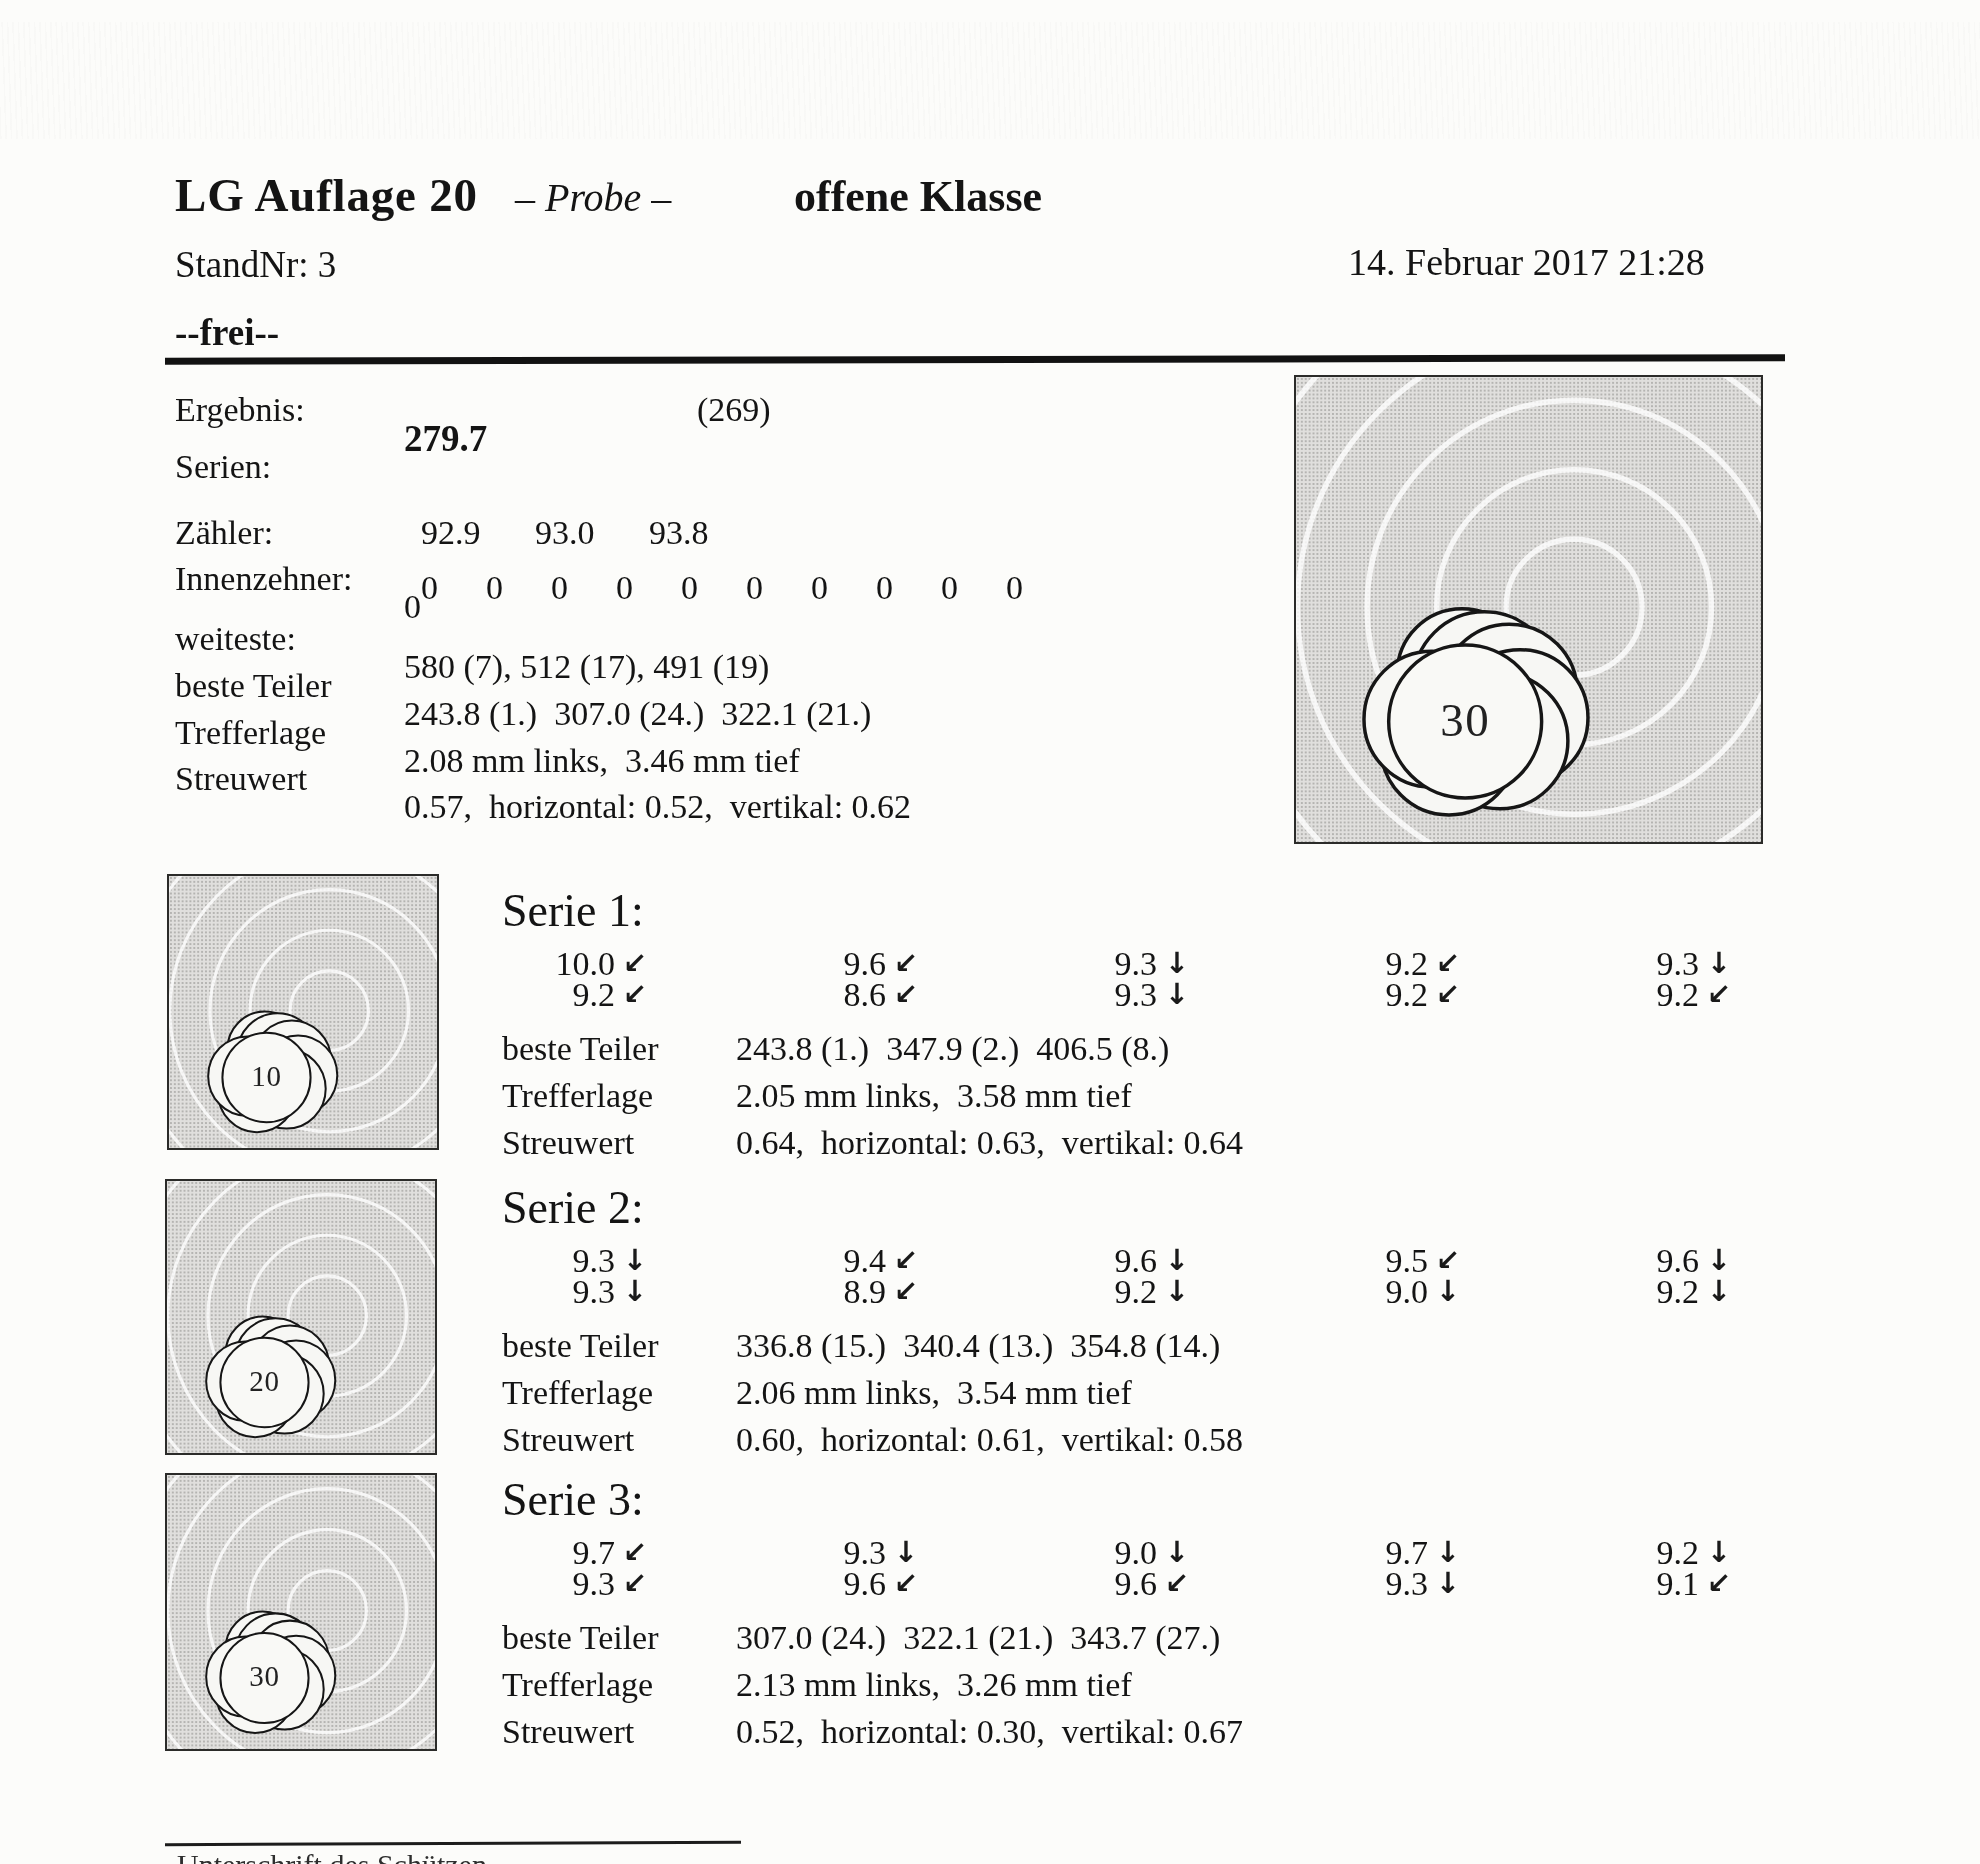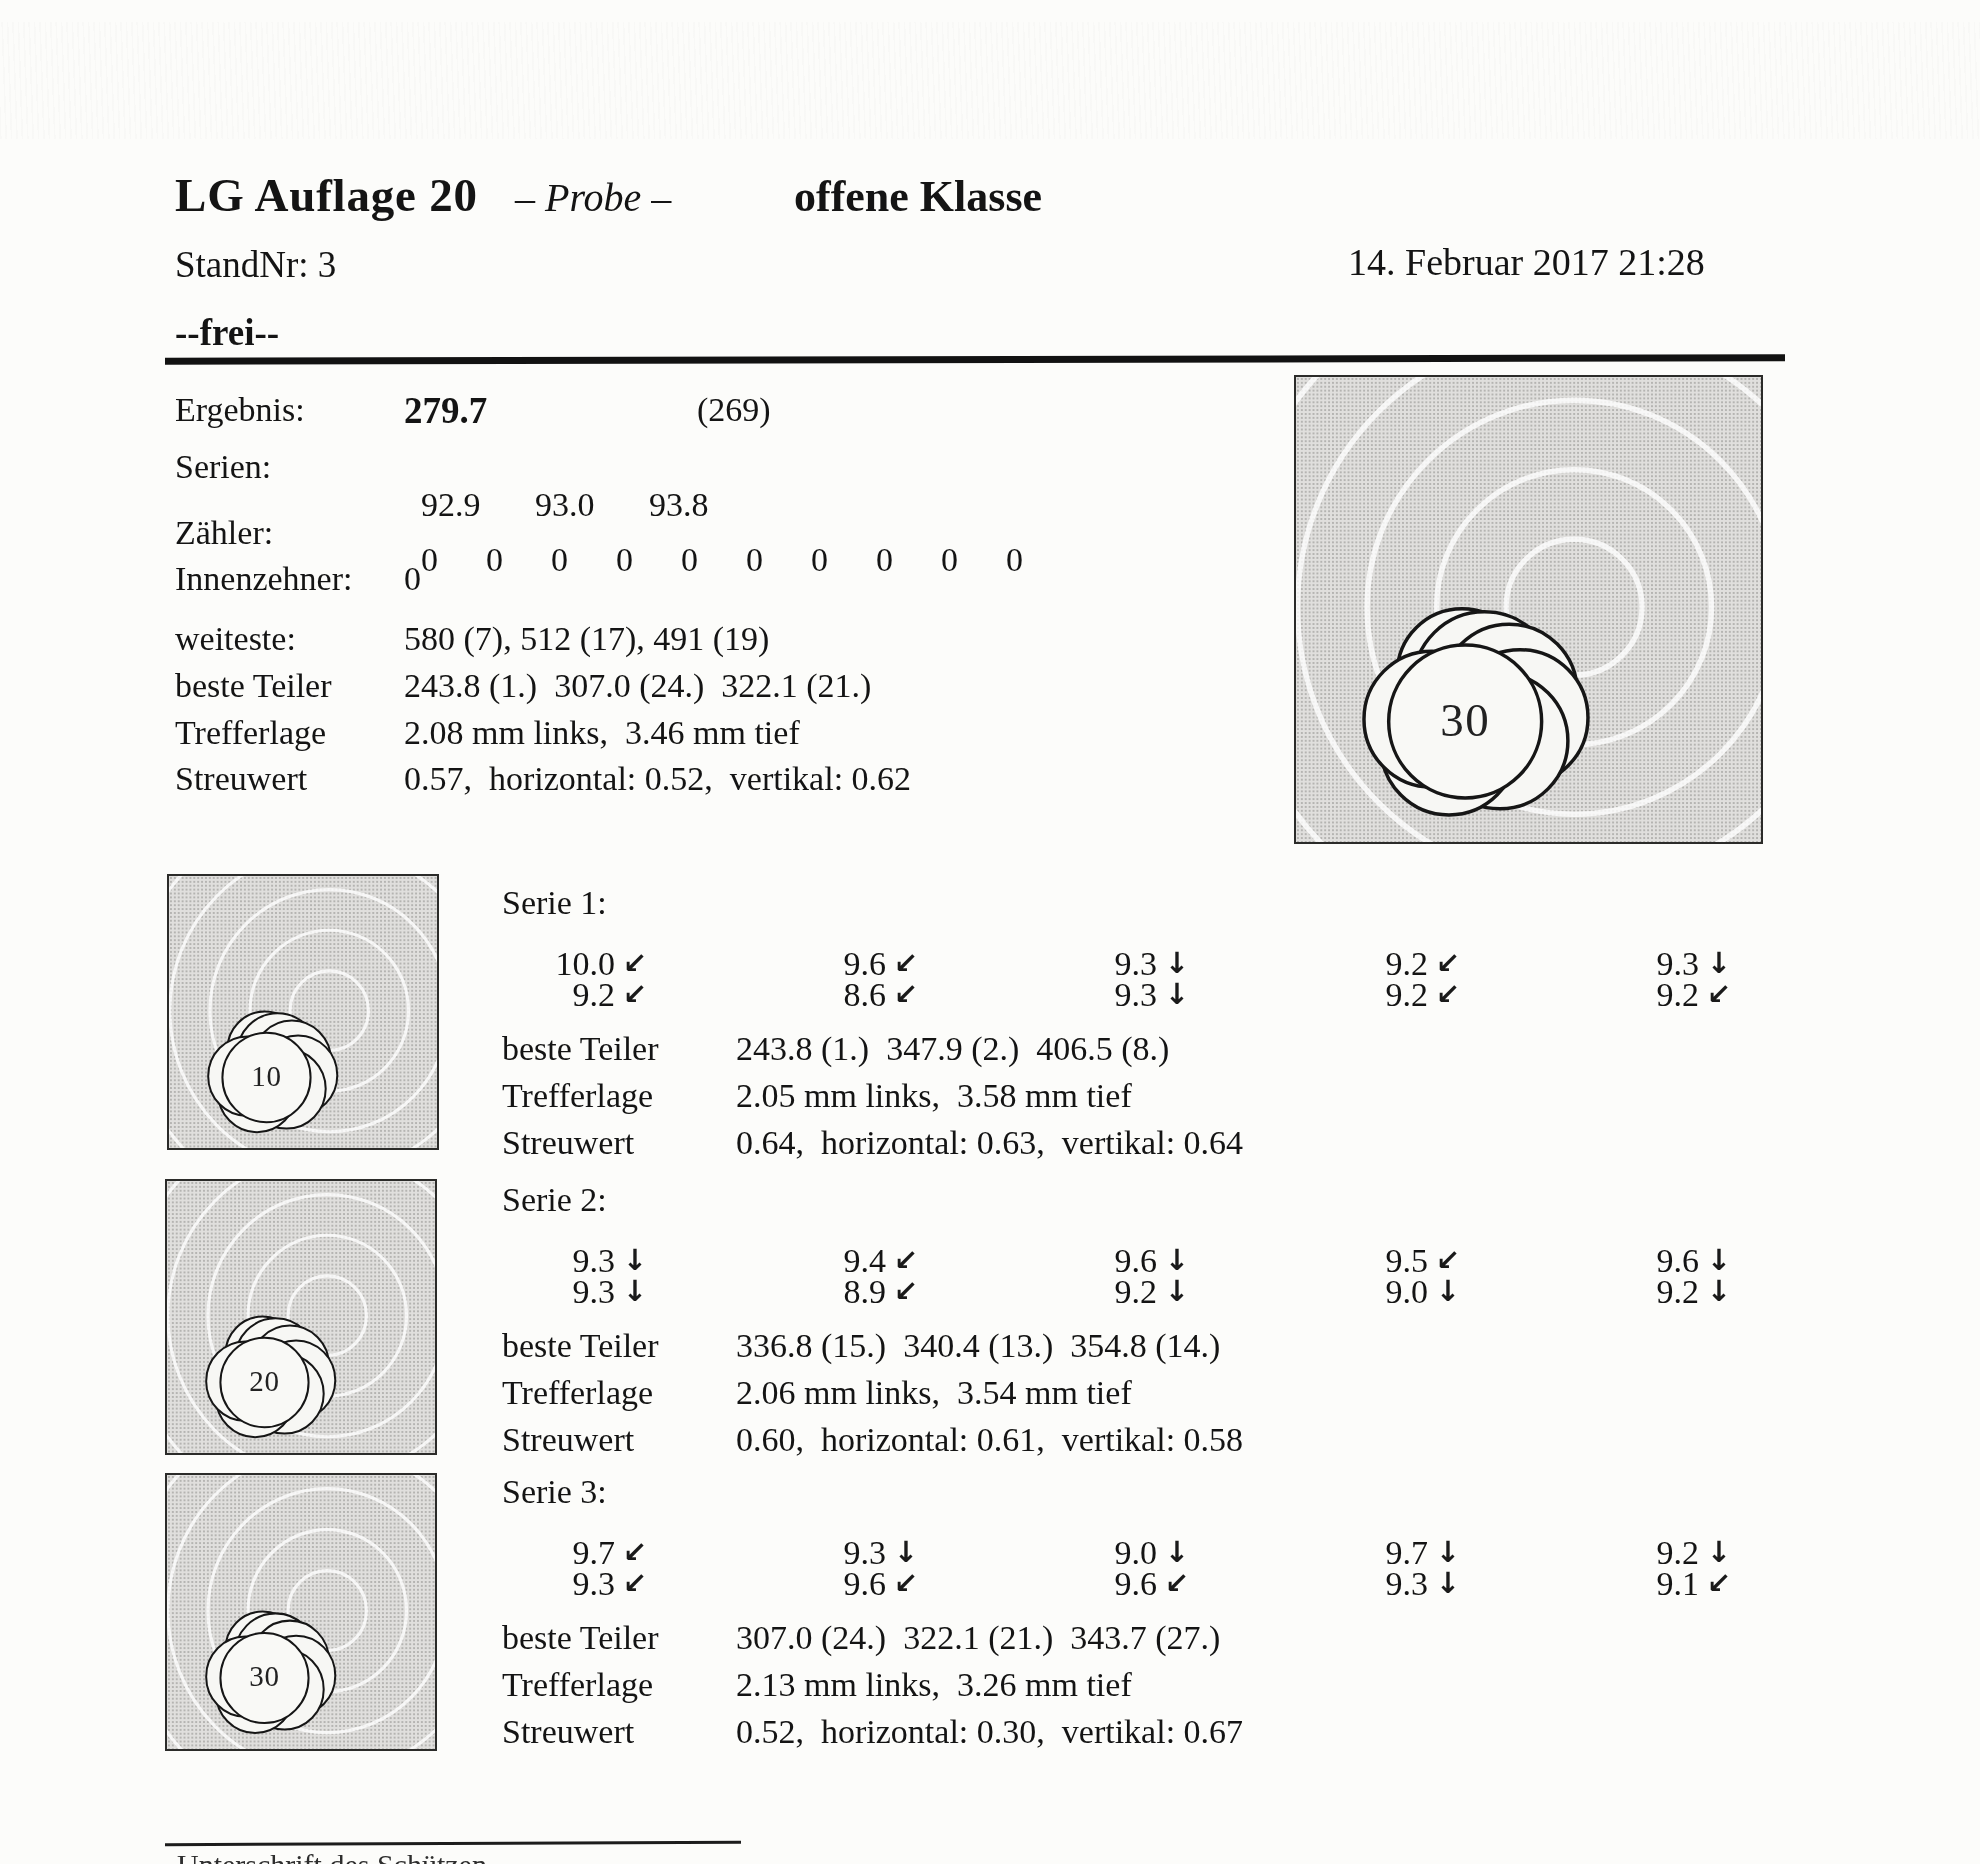--- a/index.html
+++ b/index.html
@@ -14,21 +14,21 @@
   
   .title{position:absolute;left:175px;top:168px;font-size:47px;font-weight:bold;letter-spacing:0.8px;}
   .probe{position:absolute;left:515px;top:174px;font-size:40px;font-style:italic;}
   .klasse{position:absolute;left:794px;top:171px;font-size:44px;font-weight:bold;}
   .stand{position:absolute;left:175px;top:243px;font-size:37px;}
   .datetime{position:absolute;left:1348px;top:240px;font-size:38px;}
   .frei{position:absolute;left:175px;top:297px;font-size:37px;font-weight:bold;margin-top:14px;}
   .rule-top{position:absolute;left:165px;top:356px;width:1620px;height:7px;background:#121212;transform:rotate(-.12deg);}
   
   .lbl{position:absolute;left:175px;font-size:34px;white-space:pre;}
-  .val{position:absolute;left:404px;font-size:34px;white-space:pre;}
+  .val{position:absolute;left:404px;font-size:34px;white-space:pre;margin-top:28px;}
   .val-bold{font-weight:bold;font-size:37px;}
   .paren{position:absolute;left:697px;font-size:34px;}
   .serien-item{display:inline-block;width:114px;}
   .zaehler-item{display:inline-block;width:65px;}
   
   .target{position:absolute;border:2.3px solid #2b2b29;box-sizing:border-box;
     background-color:#e0dfdd;
     background-image:radial-gradient(rgba(110,110,106,.38) 0.9px,transparent 0.9px);
     background-size:3.9px 3.9px;}
   .target svg{position:absolute;left:0;top:0;width:100%;height:100%;}
@@ -37,21 +37,21 @@
   .target.thumb .target-label{font-size:29px;letter-spacing:0.8px;}
   #main-target{left:1294px;top:375px;width:469px;height:469px;}
   #thumb-1{left:167px;top:874px;width:272px;height:276px;}
   #thumb-2{left:165px;top:1179px;width:272px;height:276px;}
   #thumb-3{left:165px;top:1473px;width:272px;height:278px;}
   
   .serie{position:absolute;left:0;width:1981px;}
   #serie-1{top:884px;}
   #serie-2{top:1181px;}
   #serie-3{top:1473px;}
-  .serie-title{position:absolute;left:502px;top:0;font-size:34px;}
+  .serie-title{position:absolute;left:502px;top:0;font-size:46px;}
   .shot-row{position:absolute;left:498px;display:flex;}
   .shot-row.r1{top:45px;margin-top:16px;}
   .shot-row.r2{top:92px;}
   .shot-cell{display:flex;align-items:baseline;width:271px;flex:none;}
   .shot-num{display:inline-block;width:117px;text-align:right;font-size:34px;}
   .shot-arrow{font-family:"DejaVu Sans",sans-serif;font-size:29px;font-weight:bold;
     margin-left:7.8px;position:relative;top:-2.3px;color:#1a1a1a;}
   .s-lbl{position:absolute;left:502px;font-size:34px;white-space:pre;}
   .s-val{position:absolute;left:736px;font-size:34px;white-space:pre;}
   .row-beste{top:146px;} .row-treffer{top:193px;} .row-streu{top:240px;}

